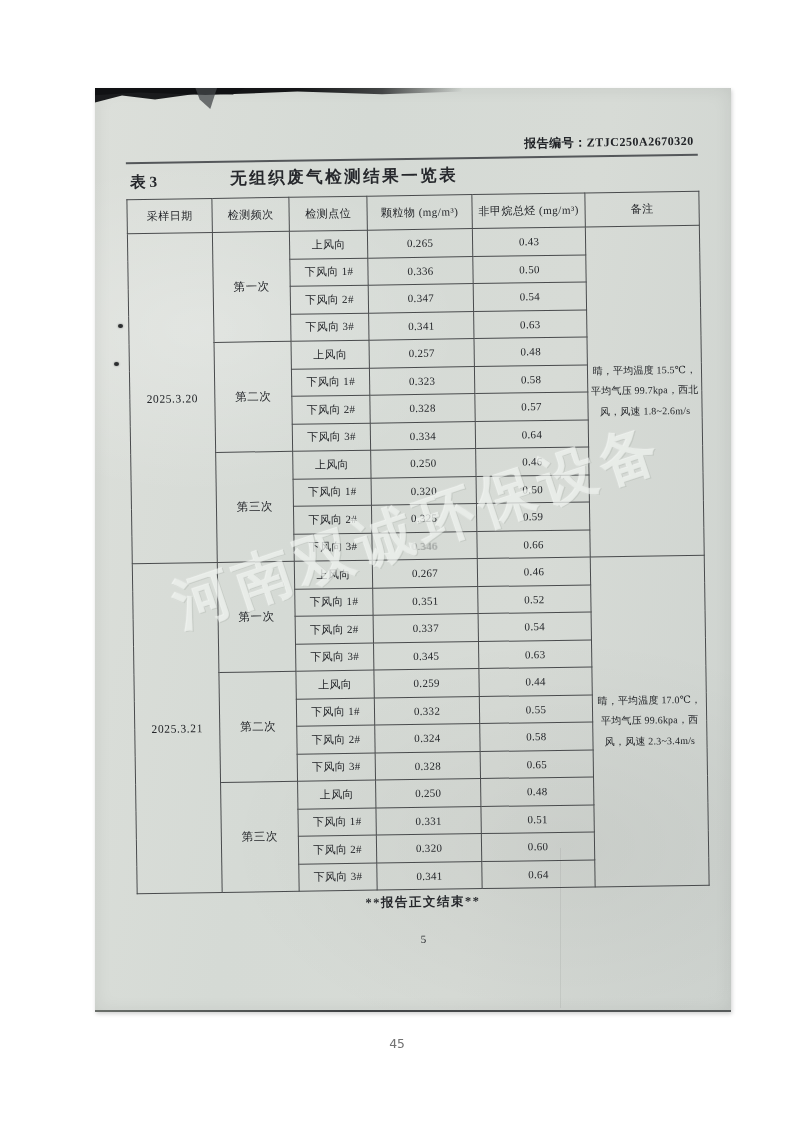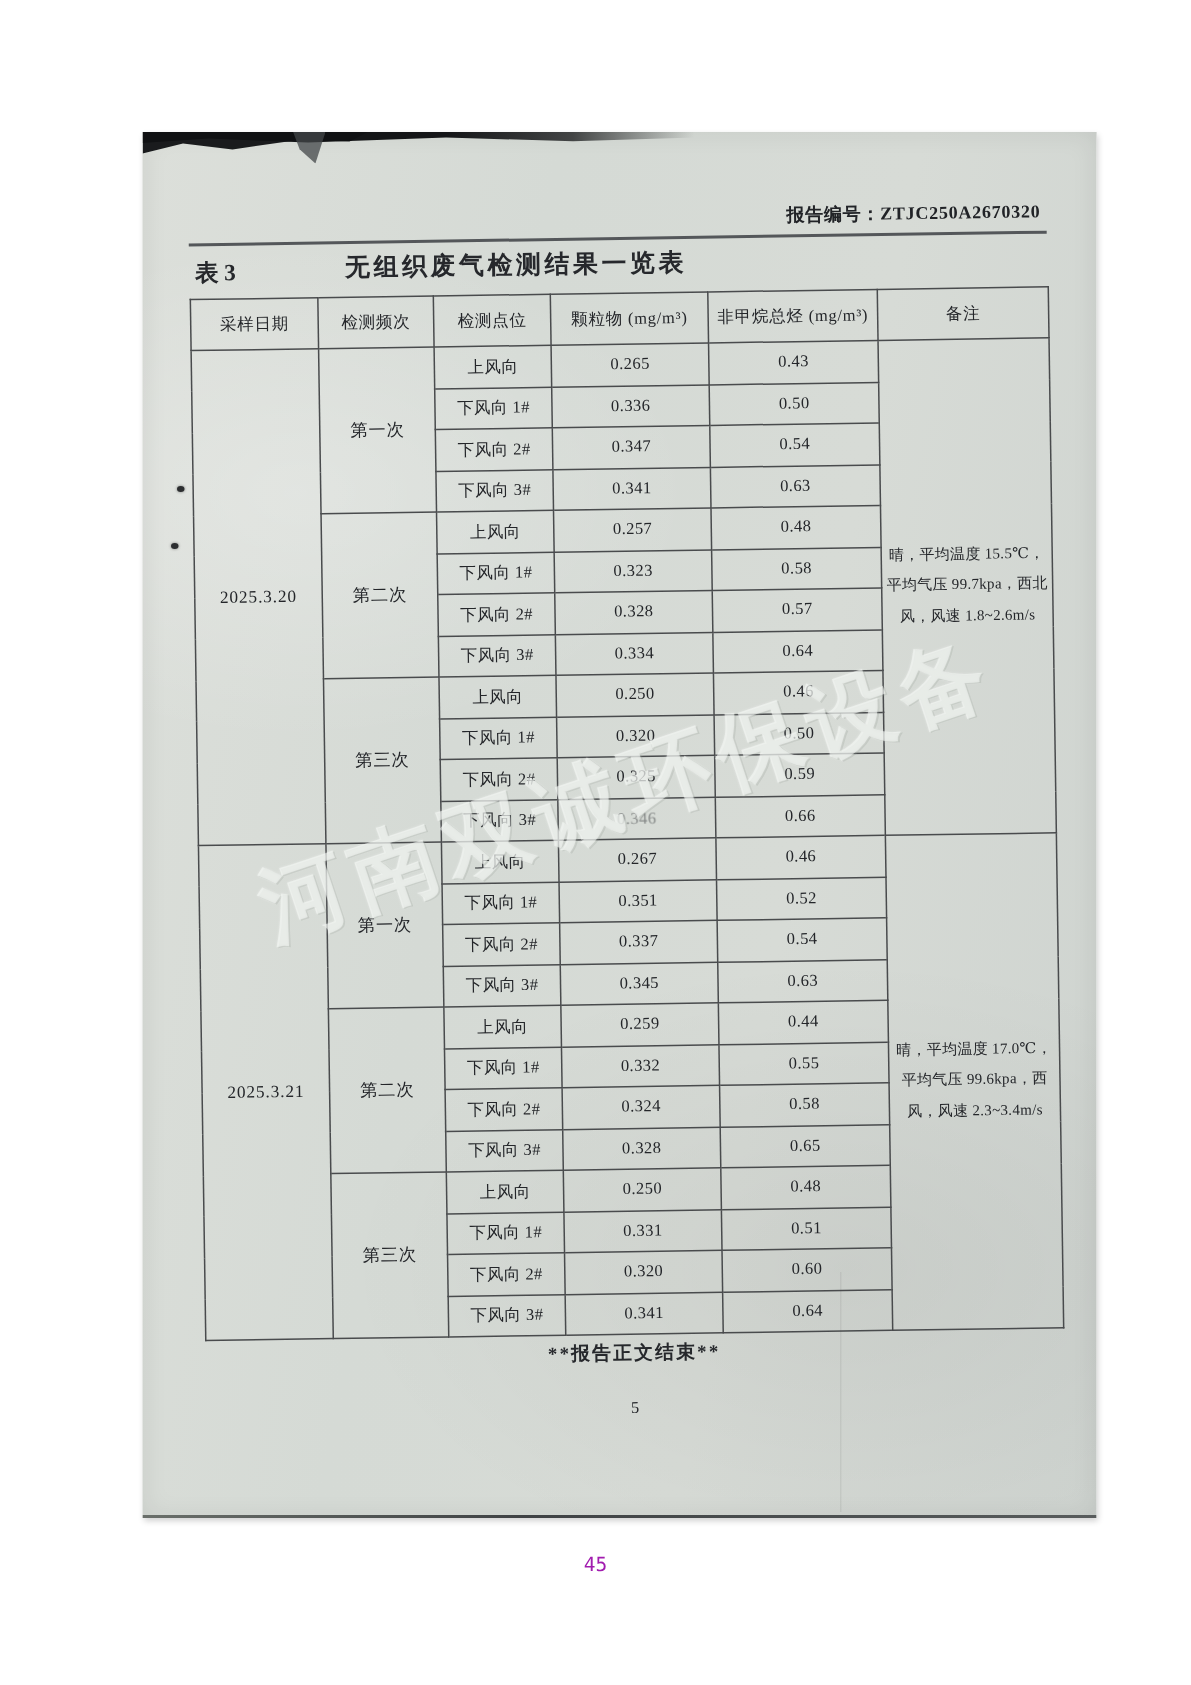--- a/index.html
+++ b/index.html
@@ -83,21 +83,21 @@
     position:absolute;left:8px;top:400px;width:630px;
     transform:rotate(-18.5deg);transform-origin:50% 50%;
     font-size:58px;font-weight:700;letter-spacing:6px;white-space:nowrap;
     color:rgba(246,250,245,0.55);
     text-shadow:0 0 2px rgba(255,255,255,0.35),1px 1px 0 rgba(110,120,112,0.18);
     pointer-events:none;z-index:5;text-align:center;
     font-family:"Liberation Sans","DejaVu Sans",sans-serif;
   }
   .outer-page-num{
     position:absolute;left:0;top:1036px;width:794px;text-align:center;
-    font-size:13px;font-family:"DejaVu Sans Mono","Liberation Mono",monospace;color:#a21caf;
+    font-size:13px;font-family:"DejaVu Sans Mono","Liberation Mono",monospace;color:#737373;
   }
 </style>
 </head>
 <body>
 
 <div class="page">
   <div class="scan">
 
     <div class="band1"></div>
     <div class="band2"></div>

